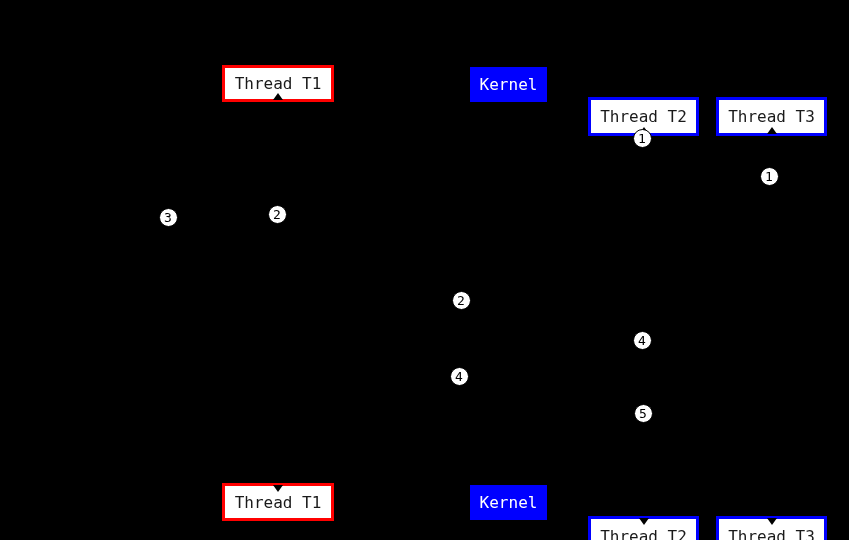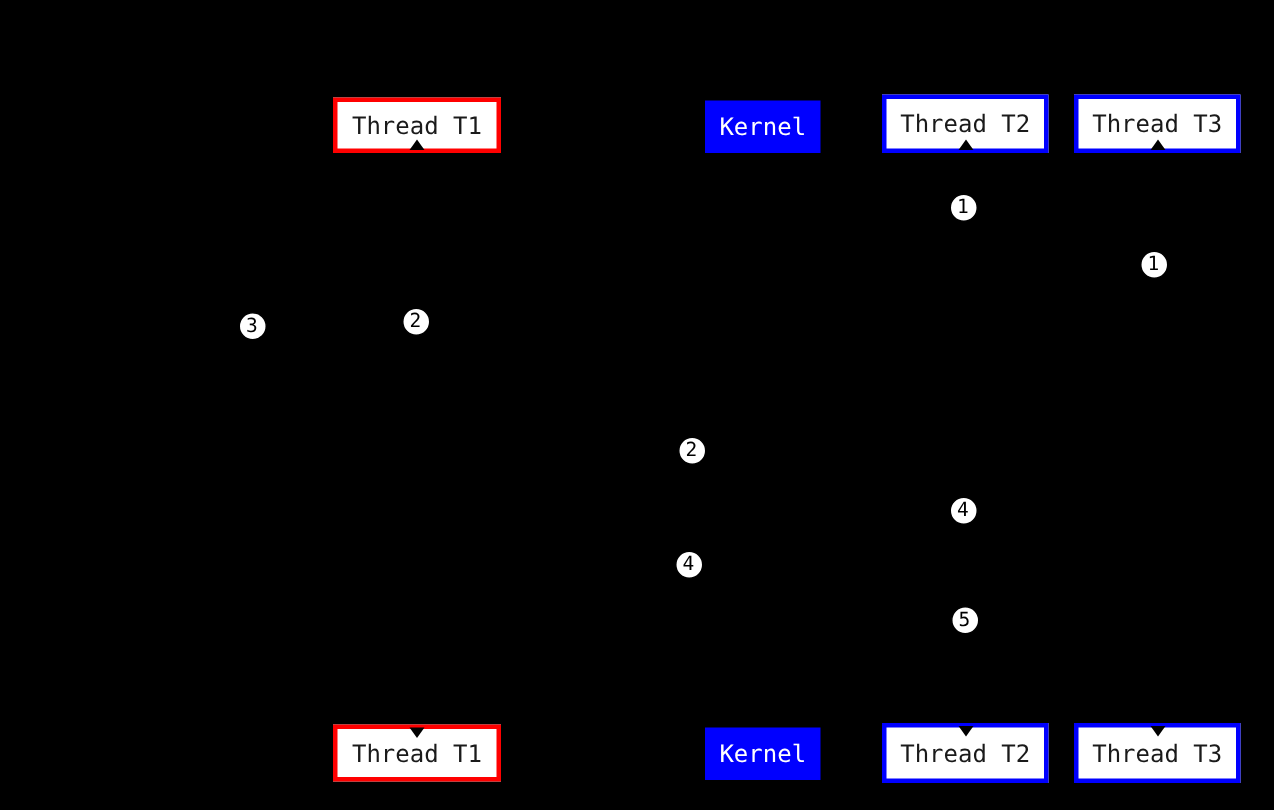--- a/index.html
+++ b/index.html
@@ -16,21 +16,21 @@
     box-sizing: border-box;
     background: var(--box_fill, #fff);
     display: flex;
     align-items: center;
     justify-content: center;
     font-size: 16px;
     color: var(--box_text, #1a1a1a);
     white-space: nowrap;
   }
   .actor.red  { border: 3px solid var(--red, #ff0000); }
-  .actor.blue { border: 3px solid var(--blue, #0000ff); }
+  .actor.blue { border: 3px solid var(--blue, #0000ff); margin-top: 34px; }
   .actor.kernel {
     background: var(--blue, #0000ff);
     color: var(--kernel_text, #ffffff);
     border: none;
     margin-left: 48px;
   }
   .notch {
     position: absolute;
     left: 50%;
     transform: translateX(-50%);

